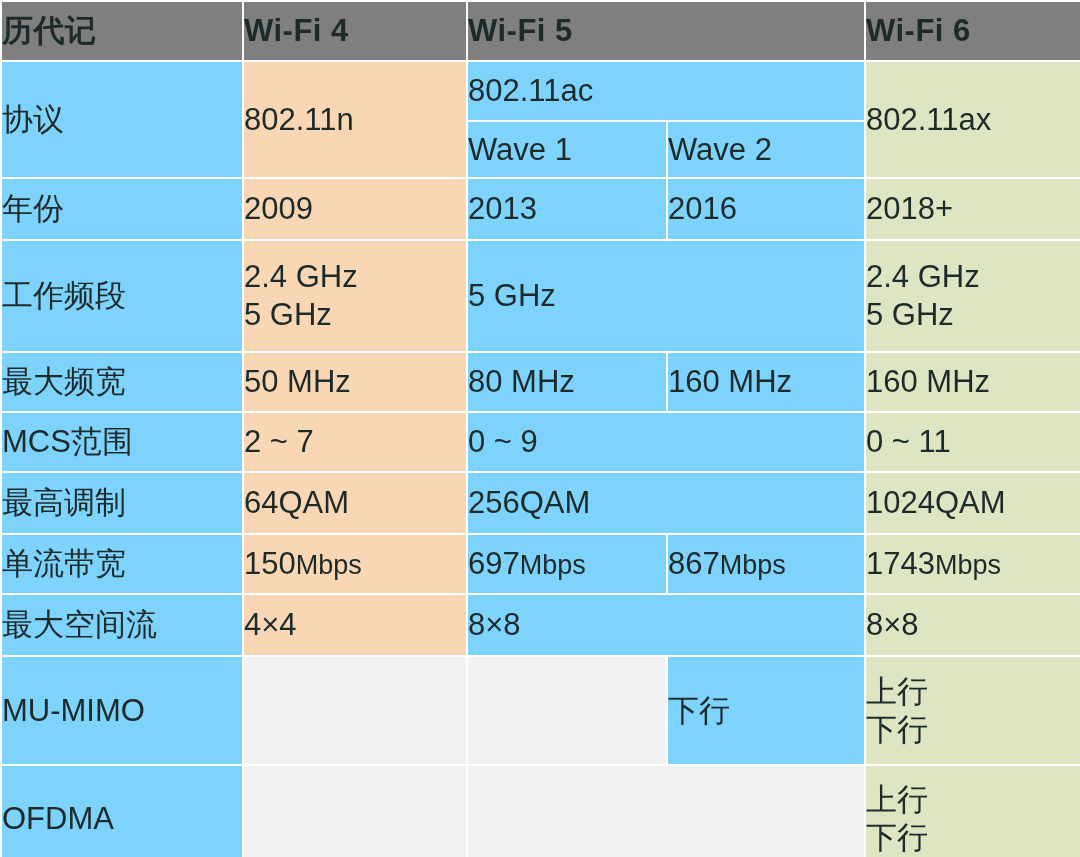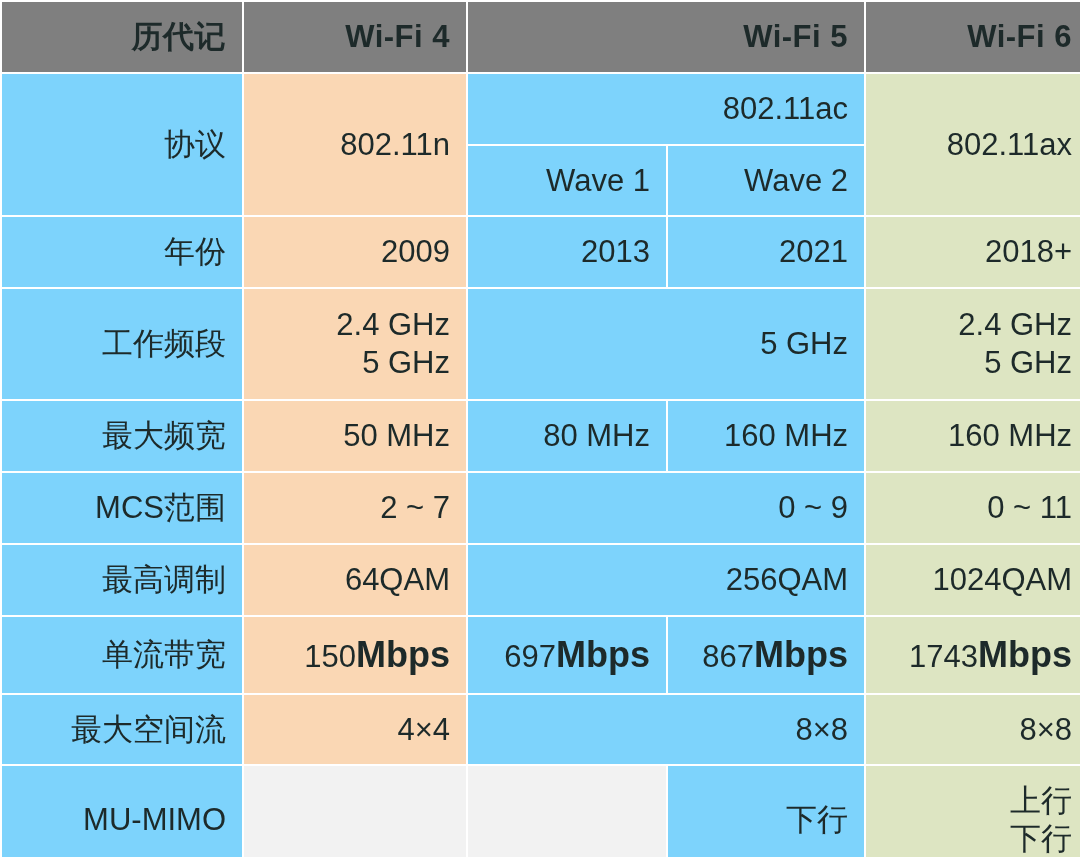--- a/index.html
+++ b/index.html
@@ -15,22 +15,22 @@
   }
   #wifi-table {
     width: 1080px;
     height: 857px;
     border-collapse: separate;
     border-spacing: 2px;
     background: #ffffff;
     table-layout: fixed;
   }
   #wifi-table td {
-    padding: 16px;
-    text-align: right;
+    padding: 0;
+    text-align: left;
     vertical-align: middle;
     color: #1d2a2a;
     font-size: 31px;
     line-height: 1.22;
     white-space: nowrap;
   }
   .hdr {
     background: #7f7f7f;
     color: #ffffff;
     font-weight: bold;
@@ -43,21 +43,21 @@
   .lbl {
     background: #7dd3fc;
     color: #2b2b2b;
     font-size: 31px;
   }
   .c-orange { background: #fad7b4; }
   .c-blue   { background: #7dd3fc; }
   .c-green  { background: #dde5c2; }
   .c-empty  { background: #f2f2f2; }
   .two-line { line-height: 1.42; }
-  .mbps-sm { font-size: 36px; font-weight: bold; }
+  .mbps-sm { font-size: 27px; }
   
   .col-lbl   { width: 240px; }
   .col-w4    { width: 222px; }
   .col-wave1 { width: 198px; }
   .col-wave2 { width: 196px; }
   .col-w6    { width: 222px; }
 </style>
 </head>
 <body>
 
@@ -86,21 +86,21 @@
     </tr>
     <tr style="height: 55px;">
       <td class="c-blue">Wave 1</td>
       <td class="c-blue">Wave 2</td>
     </tr>
 
     <tr style="height: 60px;">
       <td class="lbl">年份</td>
       <td class="c-orange">2009</td>
       <td class="c-blue">2013</td>
-      <td class="c-blue">2021</td>
+      <td class="c-blue">2016</td>
       <td class="c-green">2018+</td>
     </tr>
 
     <tr style="height: 110px;">
       <td class="lbl">工作频段</td>
       <td class="c-orange two-line">
         <div>2.4 GHz</div>
         <div>5 GHz</div>
       </td>
       <td class="c-blue" colspan="2">5 GHz</td>

